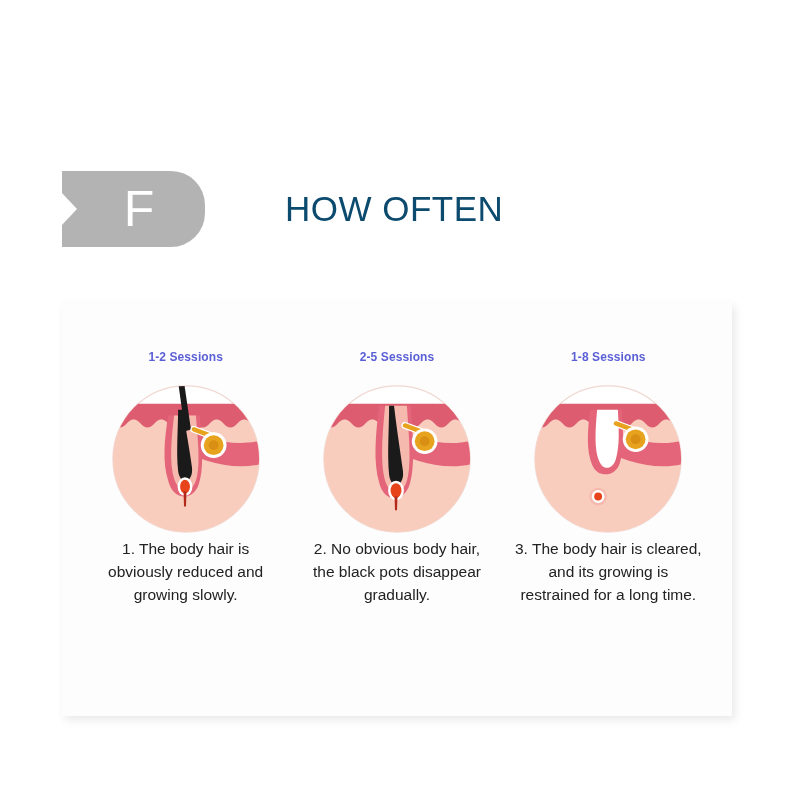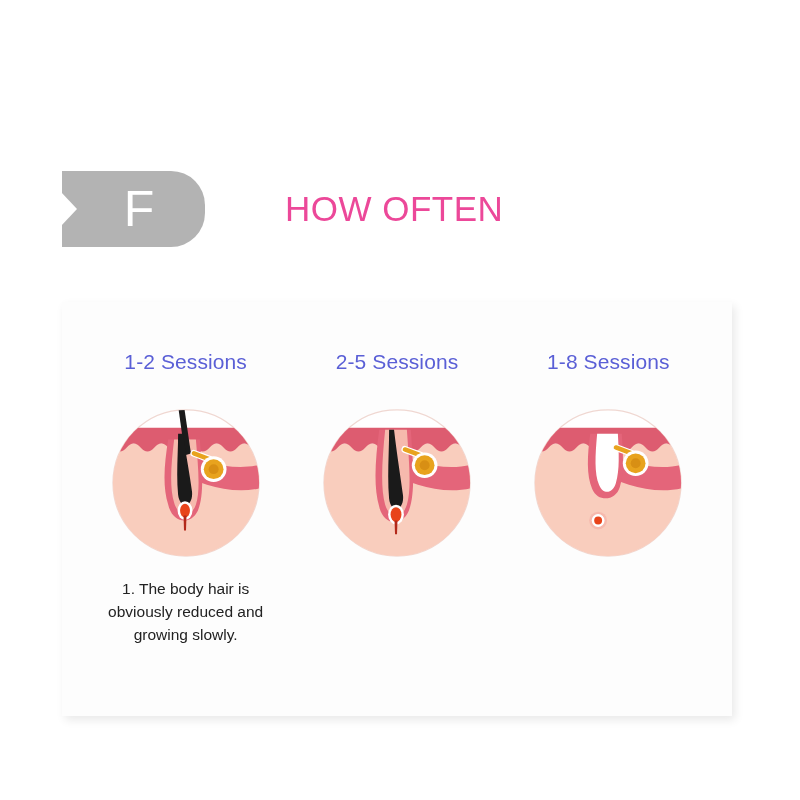--- a/index.html
+++ b/index.html
@@ -40,21 +40,21 @@
     font-size: 50px;
     font-weight: 400;
     line-height: 1;
     letter-spacing: 1px;
     padding-left: 12px;
   }
   .header-title {
     margin-left: 80px;
     font-size: 35px;
     font-weight: 400;
-    color: #ec4899;
+    color: #0c4a6e;
     letter-spacing: 0.5px;
     white-space: nowrap;
   }
 
   
   .card {
     position: absolute;
     left: 62px; top: 302px;
     width: 670px; height: 414px;
     background: #fdfdfd;
@@ -66,31 +66,30 @@
     width: 100%; height: 100%;
     padding: 48px 18px 0 18px;
   }
   .column {
     flex: 1 1 0;
     display: flex; flex-direction: column; align-items: center;
   }
 
   .session-label {
     color: #5a5fd6;
-    font-size: 21px;
-    font-weight: normal;
+    font-size: 12px;
+    font-weight: bold;
     letter-spacing: 0.1px;
-    margin-bottom: 30px;
+    margin-bottom: 16px;
     white-space: nowrap;
   }
 
   .figure { width: 158px; height: 158px; }
 
   .caption {
-    margin-top: 16px;
     font-size: 15.5px;
     line-height: 1.47;
     color: #222222;
     text-align: center;
     max-width: 190px;
   }
 </style>
 </head>
 <body>
 
@@ -168,20 +167,21 @@
             <ellipse cx="79" cy="112" rx="5.5" ry="7.5" fill="#e8441b"></ellipse>
             <path d="M77.5,118 L80.5,118 L80,132 L78,132 Z" fill="#b3291a"></path>
             <path d="M88,46 L104,52" stroke="#ffffff" stroke-width="7" fill="none" stroke-linecap="round"></path>
             <path d="M88,46 L104,52" stroke="#e8a31e" stroke-width="4.5" fill="none" stroke-linecap="round"></path>
             <circle cx="108" cy="62" r="13" fill="#ffffff"></circle>
             <circle cx="108" cy="62" r="10" fill="#e8a31e"></circle>
             <circle cx="108" cy="62" r="5" fill="#d88f14"></circle>
           </g>
         </svg>
 
+        <div class="caption">2. No obvious body hair, the black pots disappear gradually.</div>
       </div>
 
       <div class="column">
         <div class="session-label">1-8 Sessions</div>
 
         <svg class="figure" viewBox="0 0 160 160">
           <defs>
             <clipPath id="clip3">
                 <circle cx="80" cy="80" r="74"></circle>
               </clipPath>
@@ -199,18 +199,19 @@
             <circle cx="70" cy="118" r="6.5" fill="#ffffff"></circle>
             <circle cx="70" cy="118" r="4" fill="#e8441b"></circle>
             <path d="M88,44 L104,50" stroke="#ffffff" stroke-width="7" fill="none" stroke-linecap="round"></path>
             <path d="M88,44 L104,50" stroke="#e8a31e" stroke-width="4.5" fill="none" stroke-linecap="round"></path>
             <circle cx="108" cy="60" r="13" fill="#ffffff"></circle>
             <circle cx="108" cy="60" r="10" fill="#e8a31e"></circle>
             <circle cx="108" cy="60" r="5" fill="#d88f14"></circle>
           </g>
         </svg>
 
+        <div class="caption">3. The body hair is cleared, and its growing is restrained for a long time.</div>
       </div>
 
     </div>
   </div>
 
 </div>
 
 </body></html>

